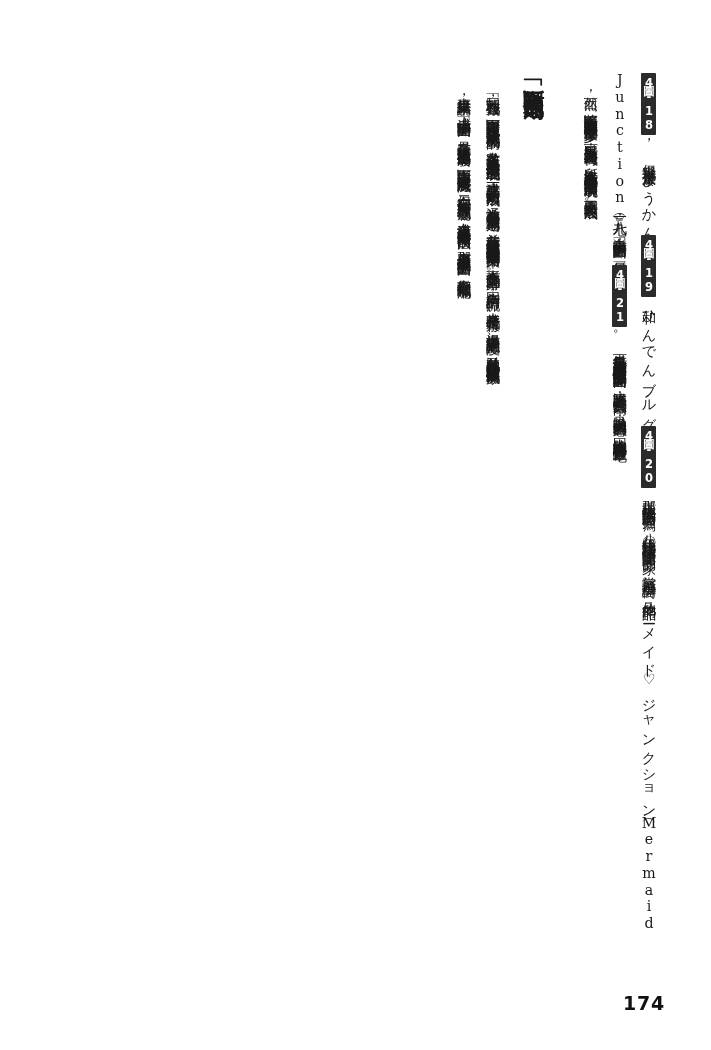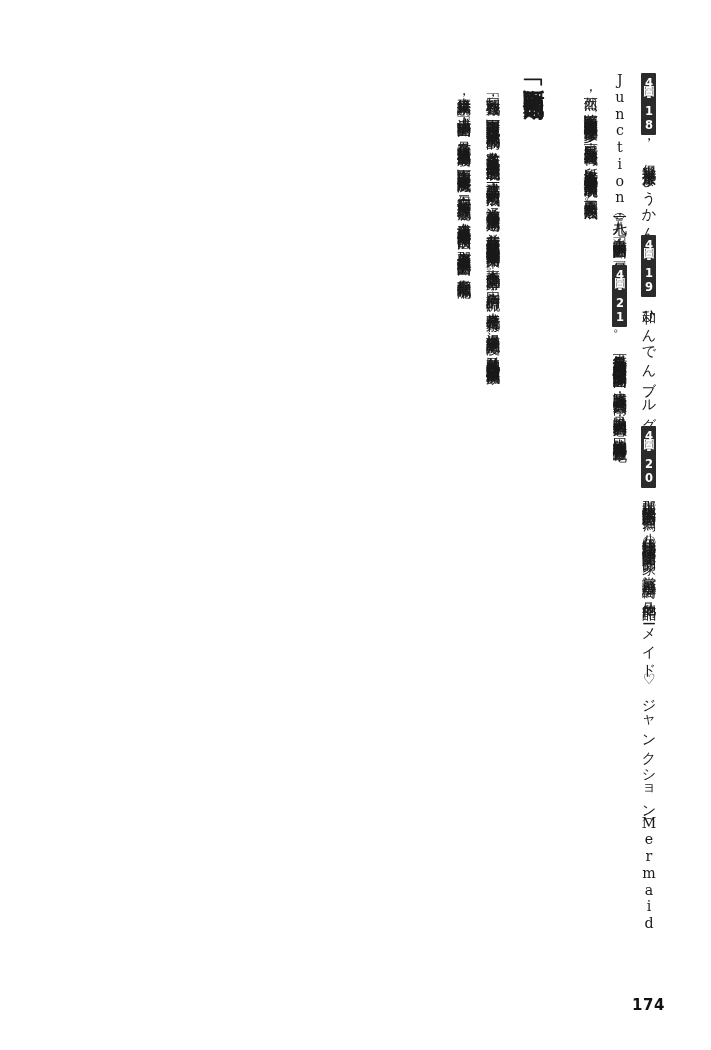--- a/index.html
+++ b/index.html
@@ -63,21 +63,21 @@
     border-radius: 1px;
     writing-mode: vertical-rl;
     text-orientation: upright;
     font-weight: bold;
   }
   .page-number {
     position: absolute;
     right: 46px;
     bottom: 36px;
     font-family: "DejaVu Sans", "Liberation Sans", sans-serif;
-    font-size: 15px;
+    font-size: 19px;
     font-weight: bold;
     letter-spacing: 0.04em;
     color: #111111;
   }
 </style>
 </head>
 <body>
 
 <div class="page">
 

